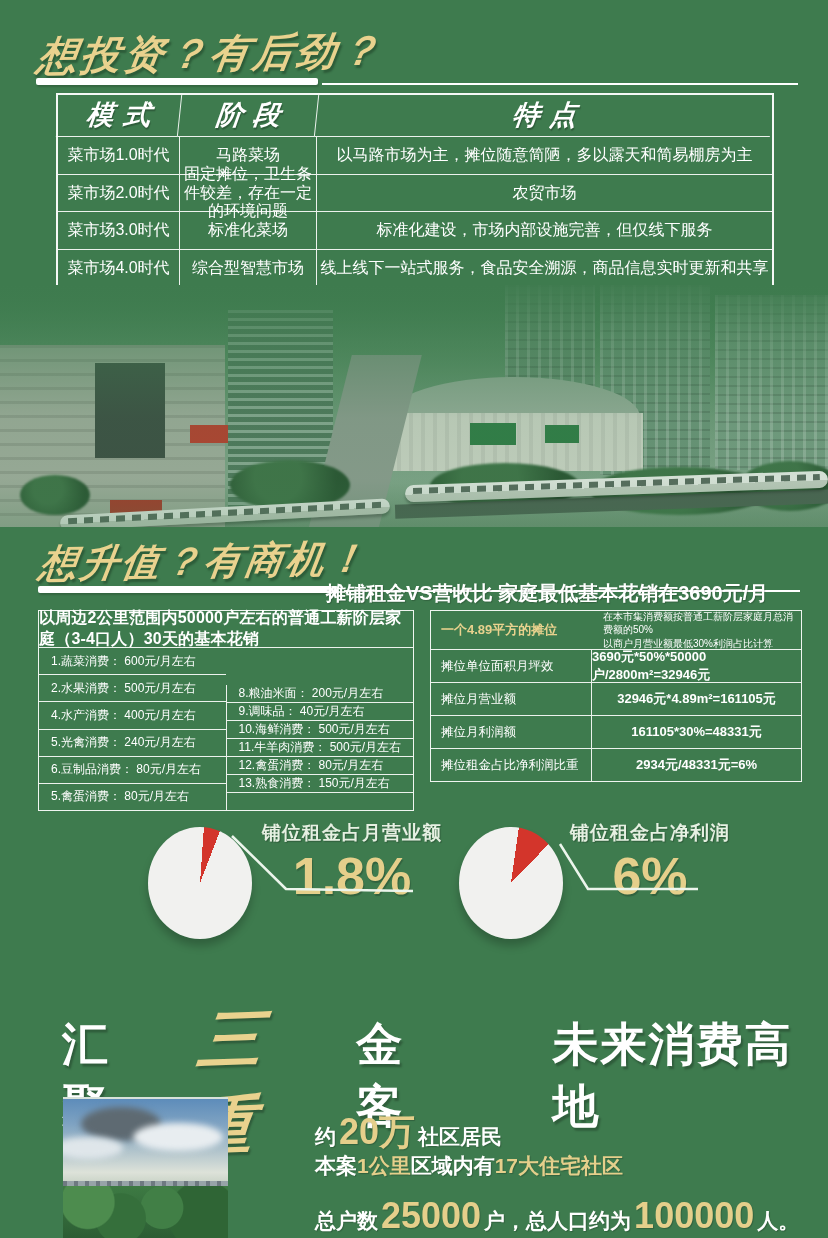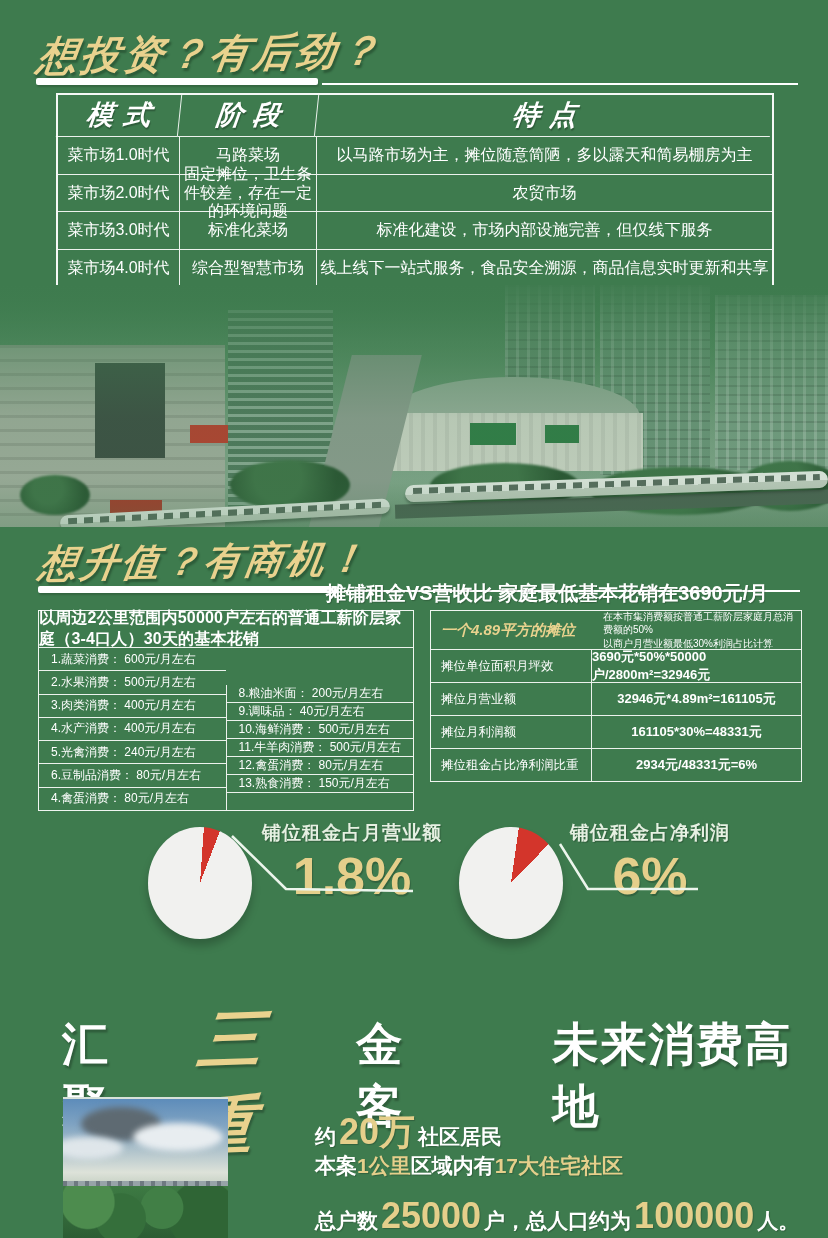--- a/index.html
+++ b/index.html
@@ -48,21 +48,21 @@
   .spend-title{height:36px;display:flex;align-items:center;justify-content:center;
       border-bottom:1.5px solid rgba(255,255,255,.9);font-size:16px;font-weight:bold;letter-spacing:.2px;}
   .spend-grid{display:flex;height:162px;}
   .spend-col{flex:1;display:flex;flex-direction:column;}
   .spend-col.right{border-left:1.5px solid rgba(255,255,255,.9);margin-top:37px;}
   .spend-col>div{flex:1;display:flex;align-items:center;padding-left:12px;font-size:12px;
       border-bottom:1.5px solid rgba(255,255,255,.9);}
   .spend-col>div:last-child{border-bottom:none;}
 
   .stall-head{height:38px;display:flex;align-items:center;border-bottom:1.5px solid rgba(255,255,255,.9);}
-  .stall-title{width:162px;padding-left:10px;font-size:15px;font-weight:bold;color:#e9d28e;font-style:italic;}
+  .stall-title{width:162px;padding-left:10px;font-size:13px;font-weight:bold;color:#e9d28e;}
   .stall-note{flex:1;font-size:10px;line-height:1.35;white-space:pre-line;padding-right:4px;}
   .stall-row{height:32px;display:flex;border-bottom:1.5px solid rgba(255,255,255,.9);}
   .stall-row:last-child{border-bottom:none;}
   .stall-label{width:150px;display:flex;align-items:center;padding-left:10px;font-size:12.5px;
       border-right:1.5px solid rgba(255,255,255,.9);}
   .stall-value{flex:1;display:flex;align-items:center;justify-content:center;font-size:13px;font-weight:bold;}
 
   
   .pie{border-radius:50%;box-shadow:0 7px 9px rgba(0,0,0,.22);}
   .pie1{background:conic-gradient(from 4deg,#d3352b 0deg 17deg,#f1f1ef 17deg 360deg);}
@@ -175,25 +175,24 @@
   <div class="abs bar-thick" style="left:38px;top:586px;width:300px;"></div>
   <div class="abs bar-thin" style="left:344px;top:590px;width:456px;"></div>
   <div class="abs subtitle" style="left:326px;top:580px;font-size:20px;">摊铺租金VS营收比 家庭最低基本花销在3690元/月</div>
 
   <div class="abs obox" style="left:38px;top:610px;width:374px;">
     <div class="spend-title">以周边2公里范围内50000户左右的普通工薪阶层家庭（3-4口人）30天的基本花销</div>
     <div class="spend-grid">
       <div class="spend-col">
         <div>1.蔬菜消费： 600元/月左右</div>
         <div>2.水果消费： 500元/月左右</div>
-        <div>3.肉类消费： 400元/月左右</div>
         <div>4.水产消费： 400元/月左右</div>
         <div>5.光禽消费： 240元/月左右</div>
         <div>6.豆制品消费： 80元/月左右</div>
-        <div>4.禽蛋消费： 80元/月左右</div>
+        <div>5.禽蛋消费： 80元/月左右</div>
       </div>
       <div class="spend-col right">
         <div>8.粮油米面： 200元/月左右</div>
         <div>9.调味品： 40元/月左右</div>
         <div>10.海鲜消费： 500元/月左右</div>
         <div>11.牛羊肉消费： 500元/月左右</div>
         <div>12.禽蛋消费： 80元/月左右</div>
         <div>13.熟食消费： 150元/月左右</div>
         <div></div>
       </div>

